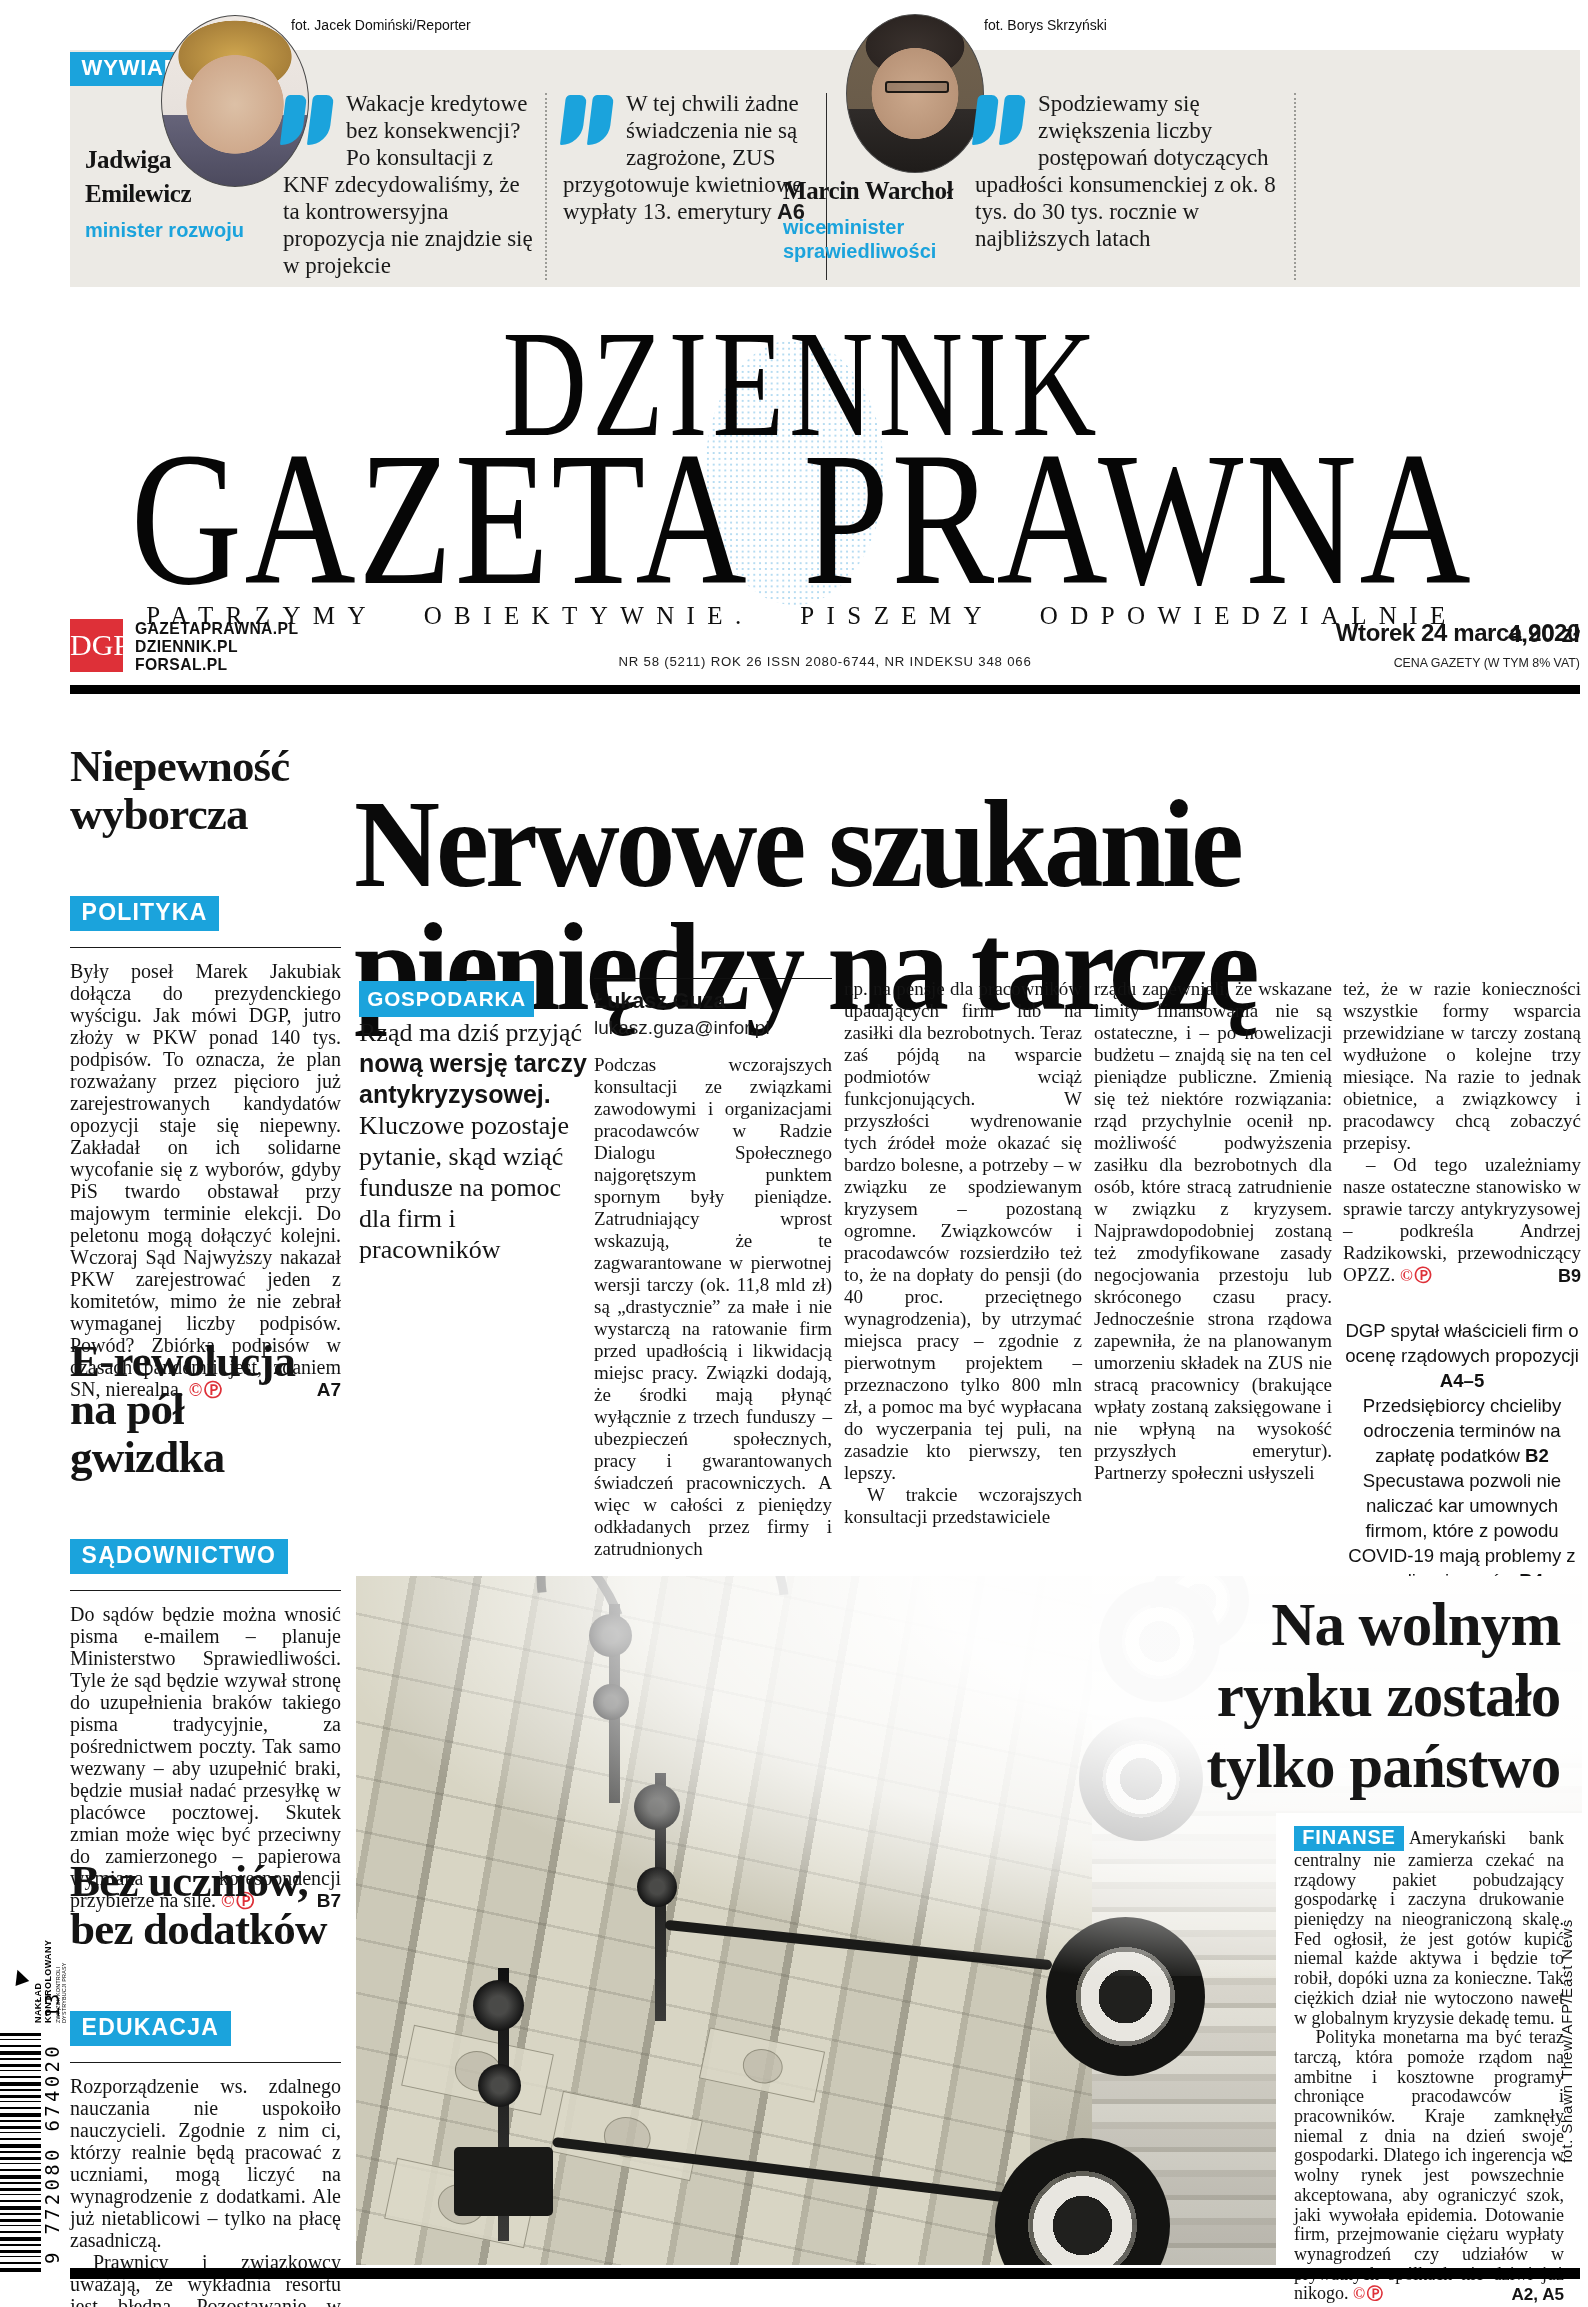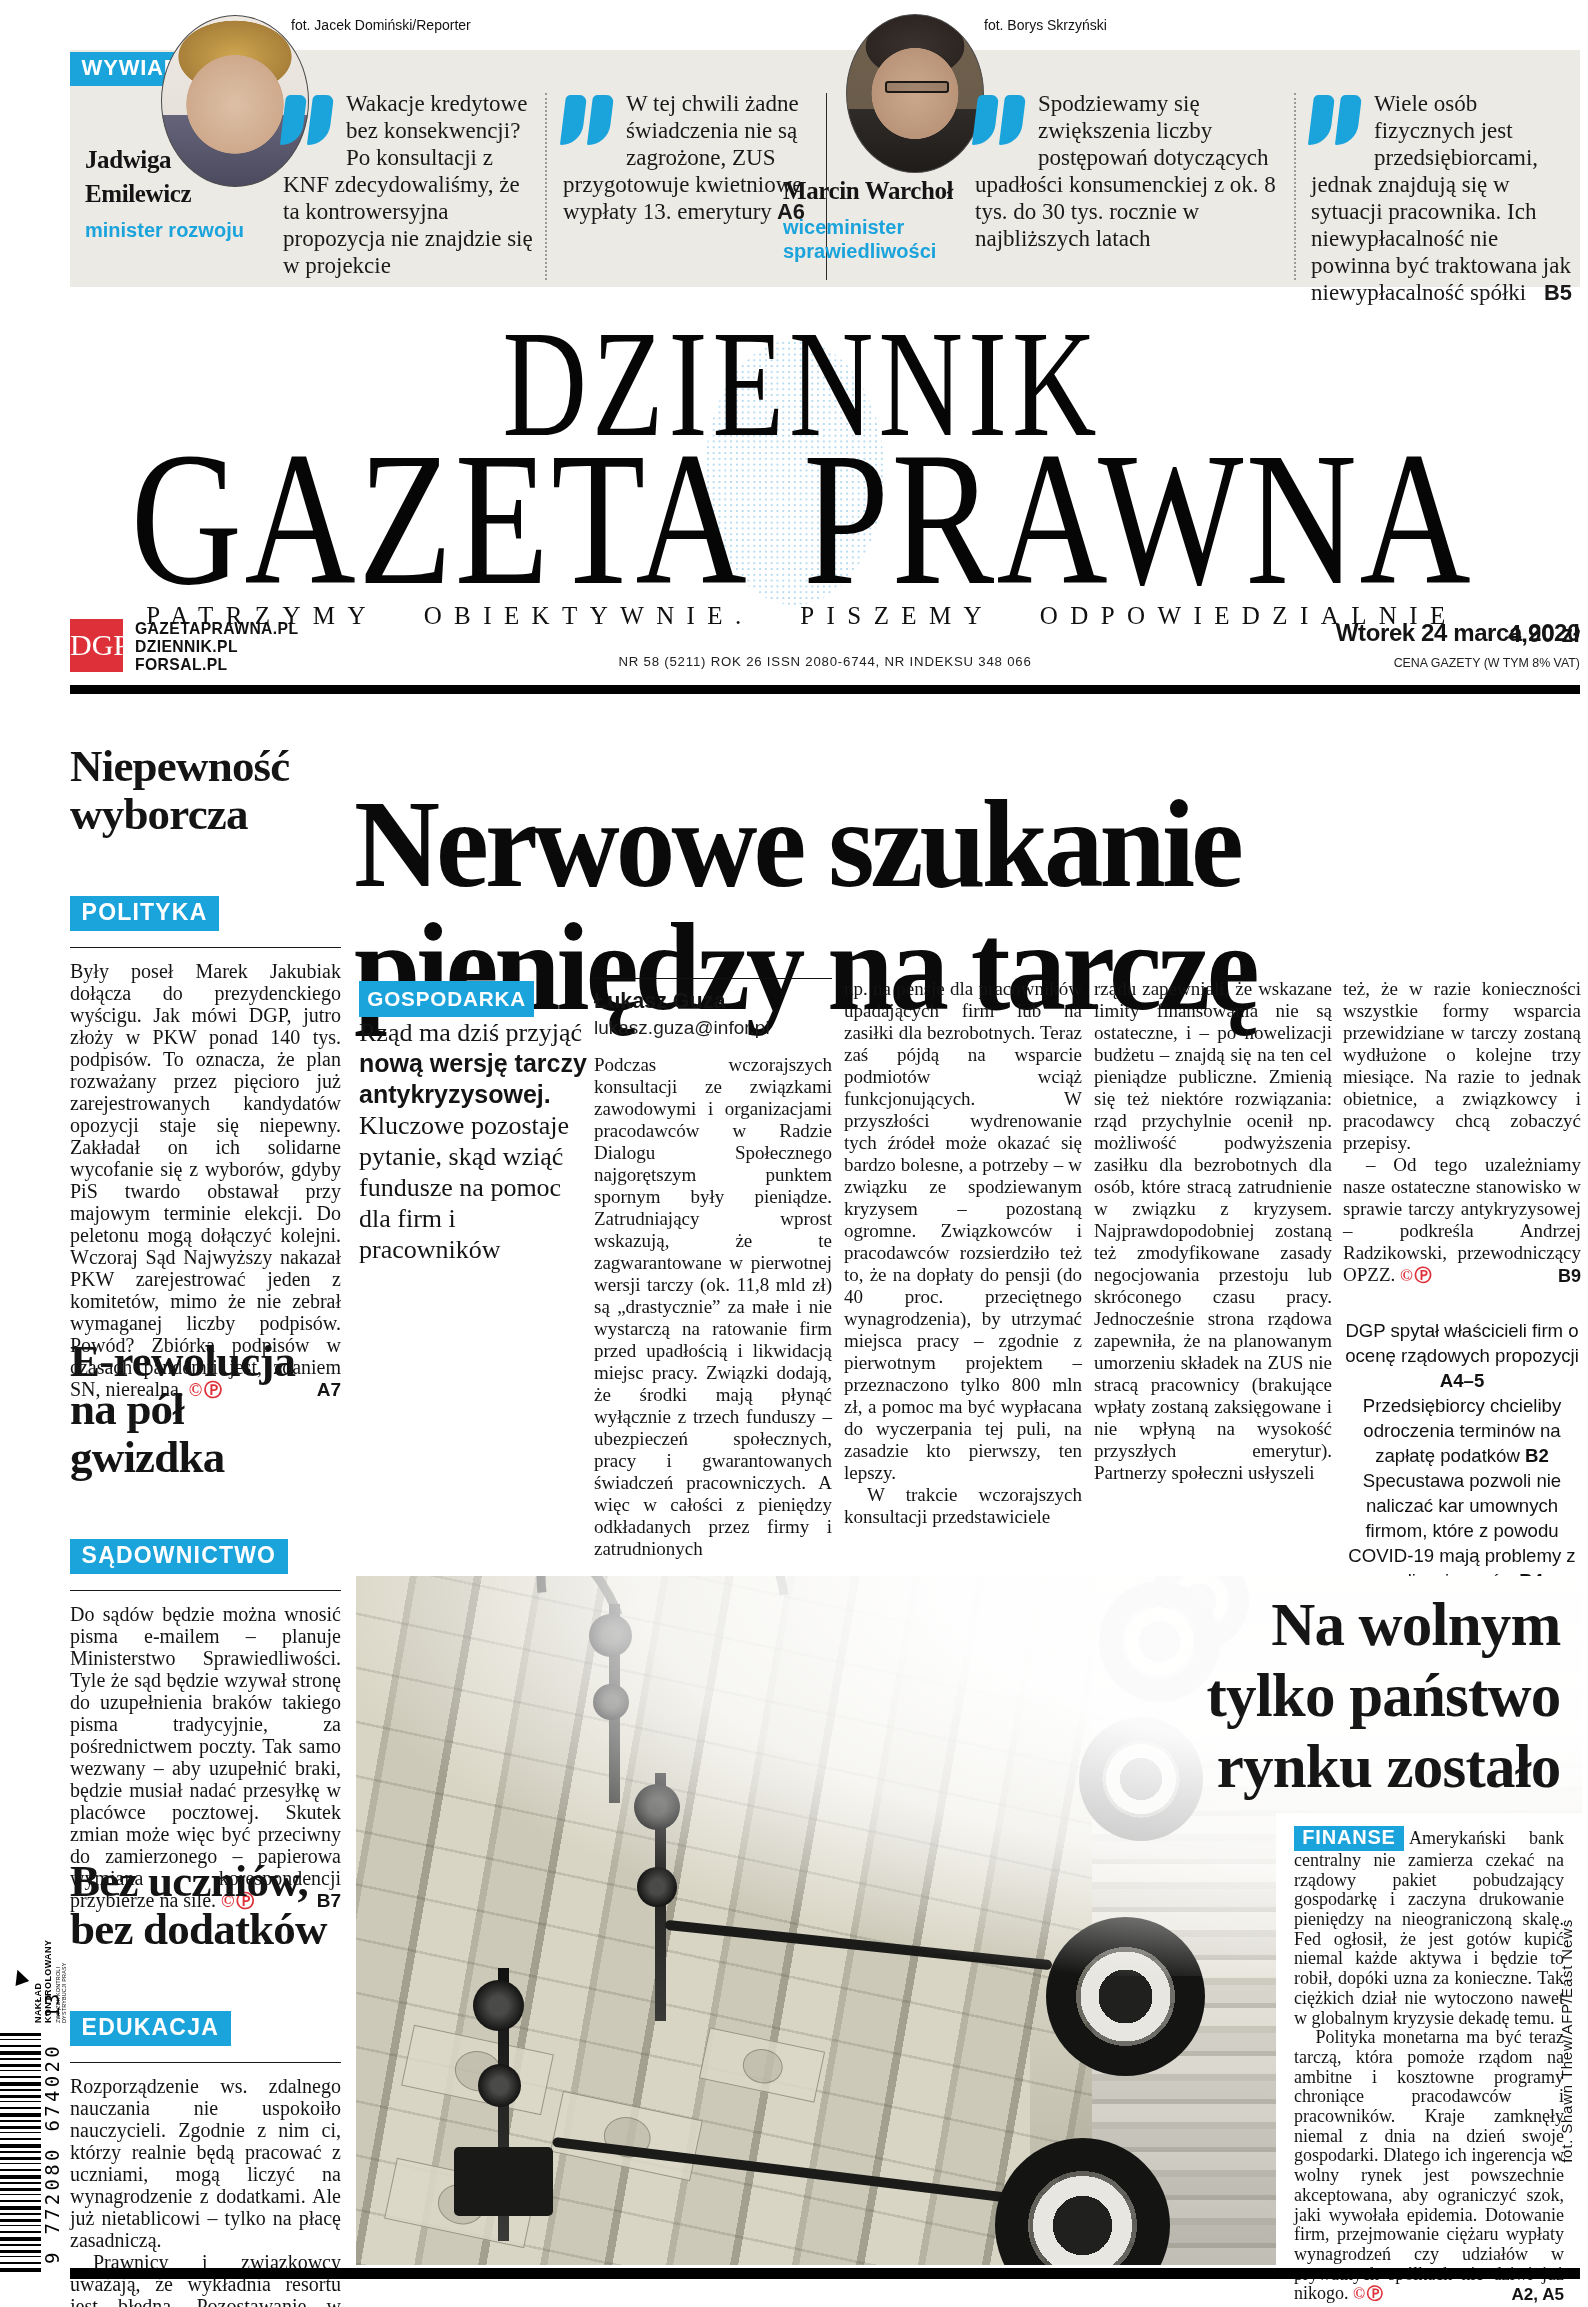--- a/index.html
+++ b/index.html
@@ -235,28 +235,20 @@
     <div class="quote q3">
       <span class="qmark">
           <i></i>
           <i></i>
         </span>
       <span>Spodziewamy się zwiększenia liczby postępowań dotyczących upadłości konsumenckiej z ok. 8 tys. do 30 tys. rocznie w najbliższych latach</span>
     </div>
 
     <div class="strip-div div-dotted dd2"></div>
 
-    <div class="quote q4">
-      <span class="qmark">
-          <i></i>
-          <i></i>
-        </span>
-      <span>Wiele osób fizycznych jest przedsiębiorcami, jednak znajdują się w sytuacji pracownika. Ich niewypłacalność nie powinna być traktowana jak niewypłacalność spółki</span>
-      <span class="pgref pg-abs">B5</span>
-    </div>
   </section>
 
   <section class="masthead">
     <div class="globe"></div>
     <div class="mh1">DZIENNIK</div>
     <div class="mh2">GAZETA PRAWNA</div>
     <div class="tagline">PATRZYMY OBIEKTYWNIE. PISZEMY ODPOWIEDZIALNIE</div>
   </section>
 
   <section class="dateline">
@@ -380,22 +372,22 @@
     <div class="arm arm1"></div>
     <div class="arm arm2"></div>
     <div class="wheel w0"></div>
     <div class="wheel w1"></div>
     <div class="wheel w2"></div>
     <div class="wheel w3"></div>
     <div class="wheel w4"></div>
     <div class="whitefade"></div>
     <div class="photo-head">
       <span style="display:block">Na wolnym</span>
+      <span style="display:block">rynku zostało</span>
       <span style="display:block">tylko państwo</span>
-      <span style="display:block">rynku zostało</span>
     </div>
   </div>
 
   <div class="finbox">
     <div class="fintext">
       <p><span class="tag-inline">FINANSE</span><span>Amerykański bank centralny nie zamierza czekać na rządowy pakiet pobudzający gospodarkę i zaczyna drukowanie pieniędzy na nieograniczoną skalę. Fed ogłosił, że jest gotów kupić niemal każde aktywa i będzie to robił, dopóki uzna za konieczne. Tak ciężkich dział nie wytoczono nawet w globalnym kryzysie dekadę temu.</span></p>
       <p class="indent"><span>Polityka monetarna ma być teraz tarczą, która pomoże rządom na ambitne i kosztowne programy chroniące pracodawców i pracowników. Kraje zamknęły niemal z dnia na dzień swoje gospodarki. Dlatego ich ingerencja w wolny rynek jest powszechnie akceptowana, aby ograniczyć szok, jaki wywołała epidemia. Dotowanie firm, przejmowanie ciężaru wypłaty wynagrodzeń czy udziałów w prywatnych spółkach nie dziwi już nikogo.</span>
         <span class="cp">©Ⓟ</span></p>
       <span class="pgref pg-abs">A2, A5</span>
     </div>

